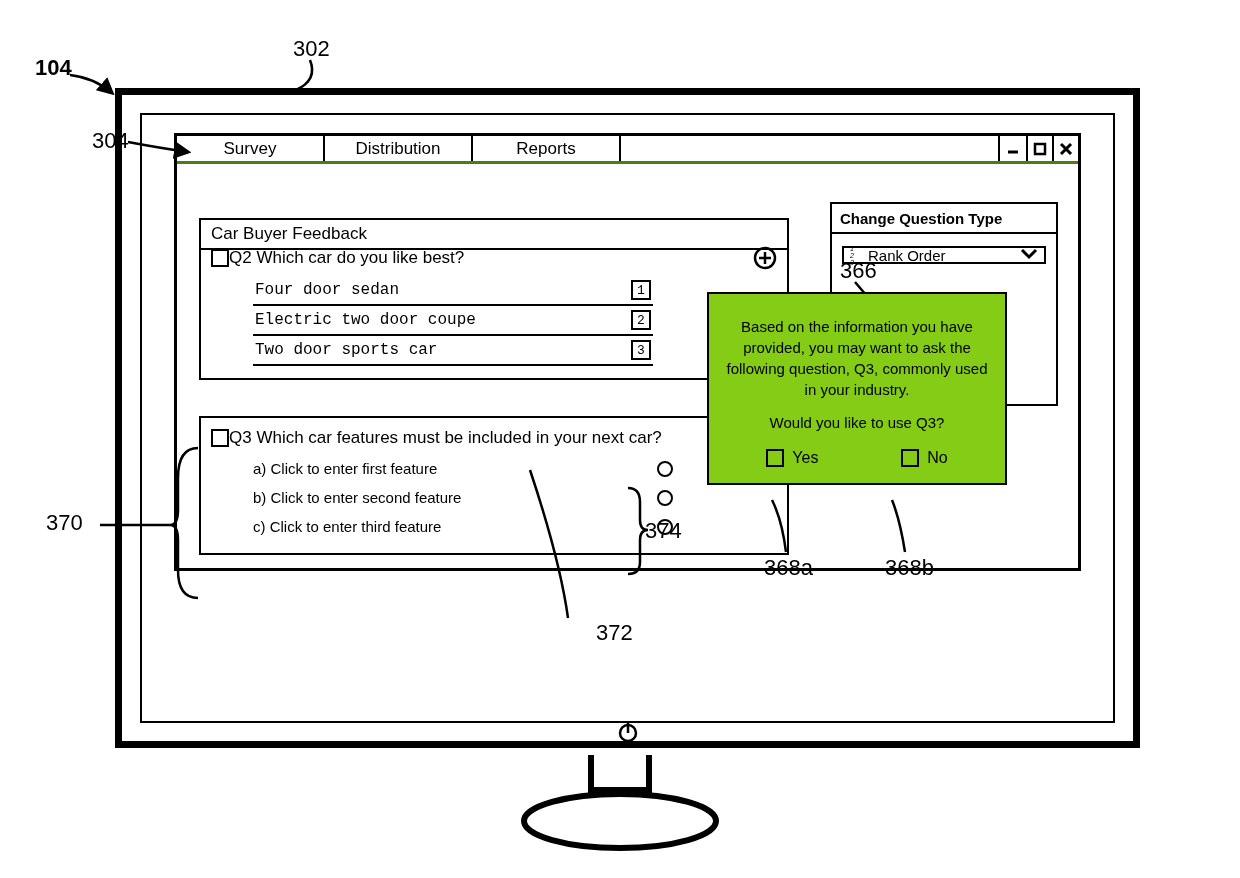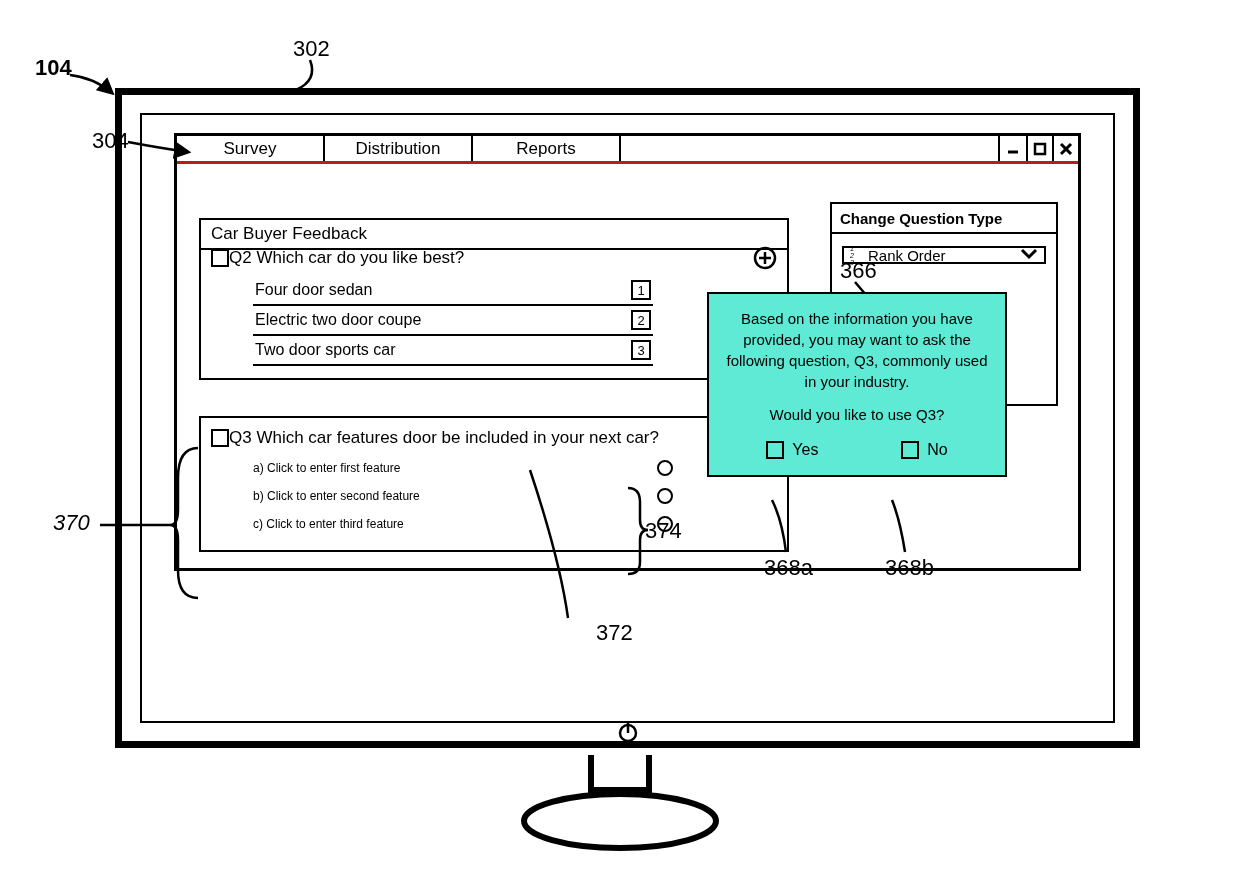--- a/index.html
+++ b/index.html
@@ -64,21 +64,21 @@
     position: absolute;
     left: 32px; top: 18px; right: 32px;
     bottom: 150px;
     border: 3px solid #000;
     background: #fff;
   }
   .title-bar {
     height: 28px;
     display: flex;
     align-items: stretch;
-    border-bottom: 3px solid #b91c1c;
+    border-bottom: 3px solid #4d7c0f;
   }
   .tab {
     width: 148px;
     border-right: 2px solid #000;
     display: flex;
     align-items: center;
     justify-content: center;
     font-size: 17px;
     cursor: pointer;
   }
@@ -146,20 +146,21 @@
     flex:none;
     cursor:pointer;
   }
   .rank-list { margin-left: 42px; }
   .rank-row {
     display:flex; align-items:center;
     border-bottom: 2px solid #000;
     width: 400px;
     padding: 4px 2px;
     font-size: 16px;
+    font-family: Liberation Mono, monospace;
   }
   .rank-row:last-child { border-bottom: 2px solid #000; }
   .rank-num {
     width: 20px; height: 20px;
     border: 2px solid #000;
     display:flex; align-items:center; justify-content:center;
     font-size: 13px;
     margin-left: auto;
   }
 
@@ -167,21 +168,21 @@
     position: absolute;
     left: 22px; top: 252px;
     width: 590px;
     border: 2px solid #000;
     padding: 10px 10px 12px 10px;
   }
   .feature-list { margin-left: 42px; }
   .feature-row {
     display:flex; align-items:center;
     width: 420px;
-    font-size: 12px;
+    font-size: 15px;
     padding: 6px 0;
   }
   .feature-radio {
     width: 16px; height: 16px;
     border: 2px solid #000;
     border-radius: 50%;
     margin-left: auto;
     cursor:pointer;
   }
 
@@ -225,22 +226,22 @@
     font-size: 15px;
   }
   .side-actions div { padding: 10px 0; }
 
   
   .popup {
     position: absolute;
     left: 530px; top: 128px;
     width: 300px;
     border: 2px solid #000;
-    background: #5eead4;
-    padding: 14px 16px 16px 16px;
+    background: #84cc16;
+    padding: 22px 16px 16px 16px;
     z-index: 20;
   }
   .popup-text {
     font-size: 15px;
     text-align: center;
     line-height: 1.4;
   }
   .popup-prompt {
     font-size: 15px;
     text-align:center;
@@ -317,21 +318,21 @@
             <div class="rank-row">
               <span>Two door sports car</span>
               <span class="rank-num">3</span>
             </div>
           </div>
         </div>
 
         <div class="q3-block">
           <div class="q-header">
             <div class="chk"></div>
-            <div class="q-label">Q3 Which car features door be included in your next car?</div>
+            <div class="q-label">Q3 Which car features must be included in your next car?</div>
           </div>
           <div class="feature-list">
             <div class="feature-row">
               <span>a) Click to enter first feature</span>
               <span class="feature-radio"></span>
             </div>
             <div class="feature-row">
               <span>b) Click to enter second feature</span>
               <span class="feature-radio"></span>
             </div>
@@ -394,21 +395,21 @@
 <div class="base">
   <svg viewBox="0 0 200 62" width="200" height="62">
       <ellipse cx="100" cy="31" rx="96" ry="27" fill="#fff" stroke="#000" stroke-width="6"></ellipse>
     </svg>
 </div>
 
 <div class="callout" style="left:35px; top:55px;font-weight:bold;">104</div>
 <div class="callout" style="left:293px; top:36px;">302</div>
 <div class="callout" style="left:92px; top:128px;">304</div>
 <div class="callout" style="left:840px; top:258px;">366</div>
-<div class="callout" style="left:53px; top:510px;font-style:italic;">370</div>
+<div class="callout" style="left:46px; top:510px;">370</div>
 <div class="callout" style="left:553px; top:620px;margin-left:43px;">372</div>
 <div class="callout" style="left:645px; top:518px;">374</div>
 <div class="callout" style="left:764px; top:555px;">368a</div>
 <div class="callout" style="left:885px; top:555px;">368b</div>
 
 <svg class="overlay">
   <defs>
     <marker id="arrow" viewBox="0 0 10 10" refX="8" refY="5" markerWidth="7" markerHeight="7" orient="auto-start-reverse">
       <path d="M 0 0 L 10 5 L 0 10 z" fill="#000"></path>
     </marker>

